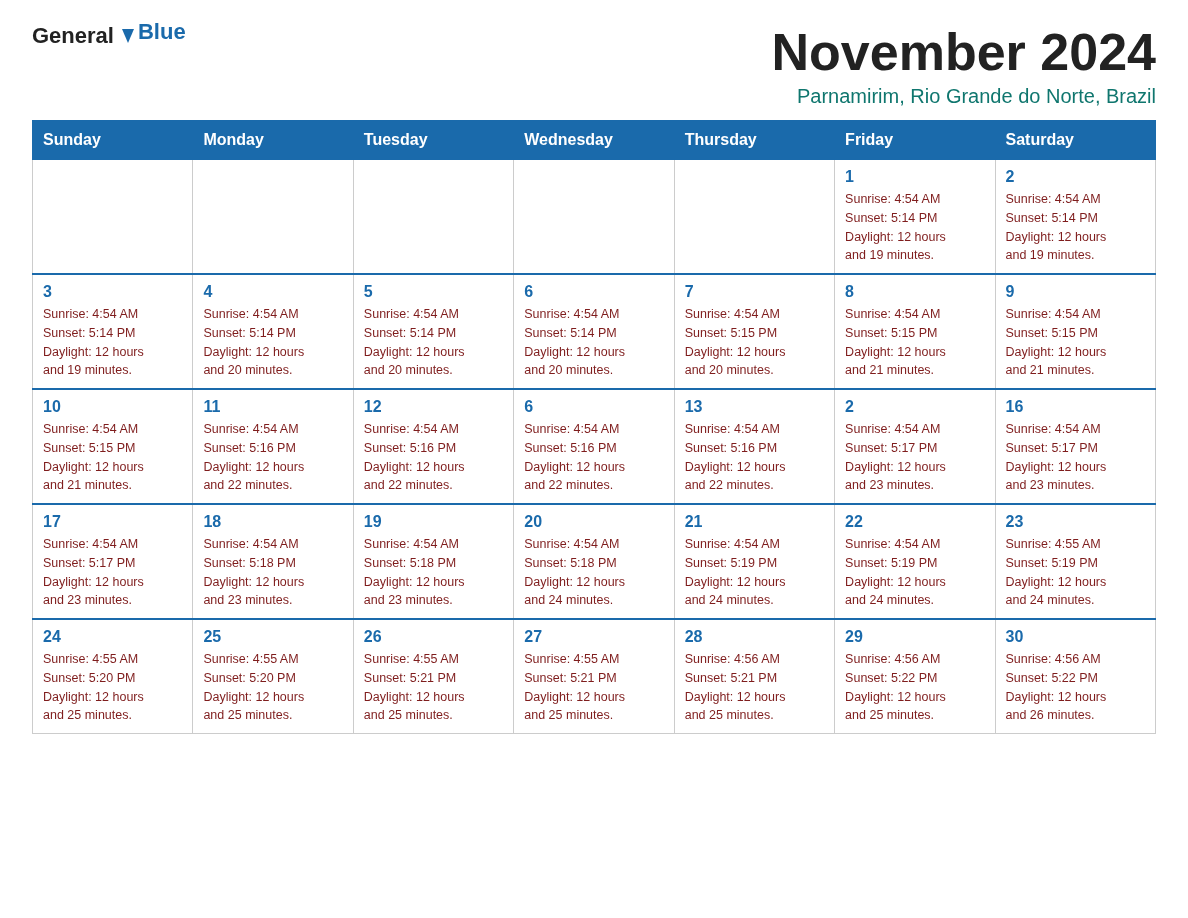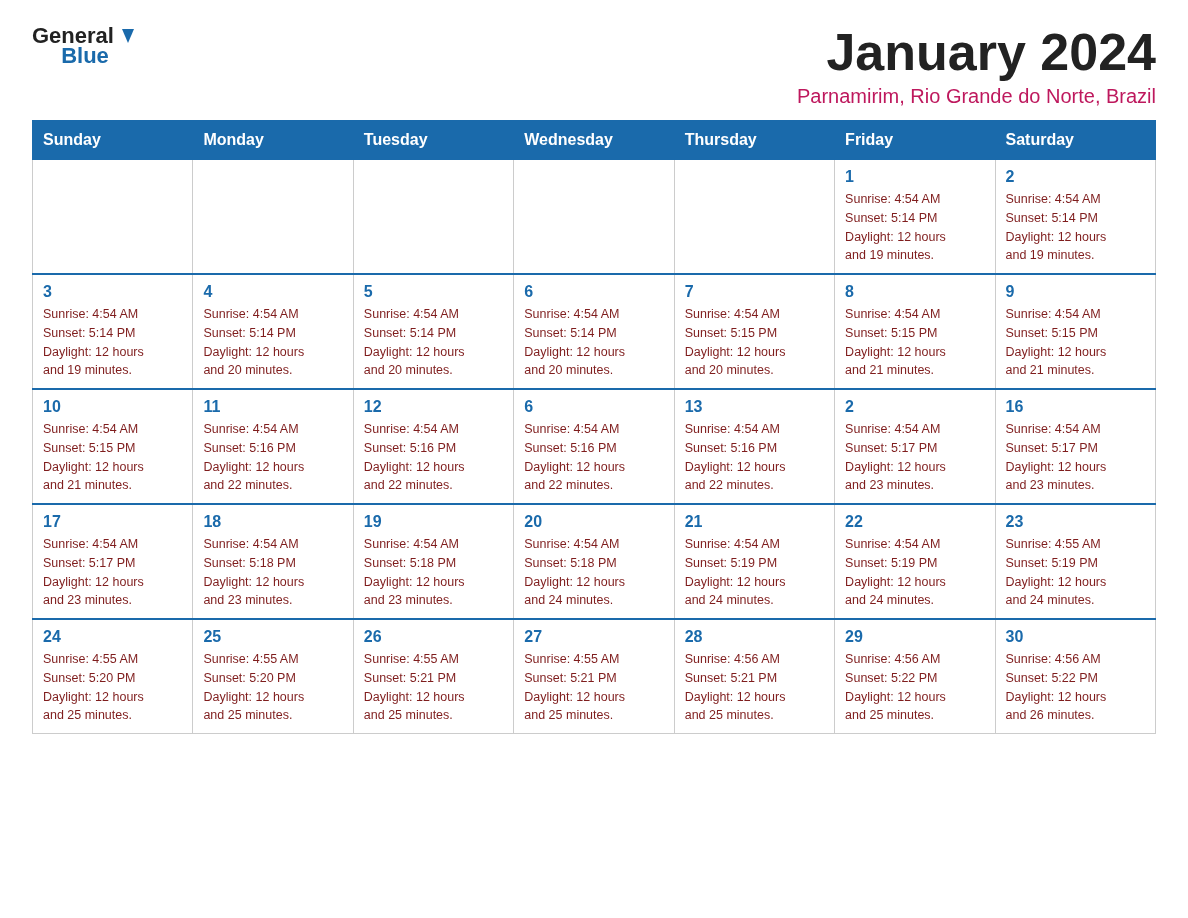--- a/index.html
+++ b/index.html
@@ -12,22 +12,22 @@
       min-height: 918px;
     }
     .header-area {
       display: flex;
       justify-content: space-between;
       align-items: flex-start;
       margin-bottom: 12px;
     }
     .logo {
       display: flex;
-      flex-direction: column;
-      align-items: center;
+      flex-direction: row;
+      align-items: flex-start;
     }
     .logo-text {
       font-size: 22px;
       font-weight: bold;
       color: #222;
       line-height: 1.1;
     }
     .logo-blue {
       color: #1a6aab;
     }
@@ -35,21 +35,21 @@
       text-align: right;
     }
     .month-title {
       font-size: 52px;
       font-weight: bold;
       color: #222;
       line-height: 1.1;
     }
     .location-title {
       font-size: 20px;
-      color: #be185d;
+      color: #0f766e;
       margin-top: 4px;
     }
     .calendar-table {
       width: 100%;
       border-collapse: collapse;
       margin-top: 0;
     }
     .calendar-table th {
       background-color: #1a6aab;
       color: #fff;
@@ -95,21 +95,21 @@
   <div class="logo">
     <div style="display:flex; align-items:center; gap:2px;">
       <span class="logo-text">General</span>
       <svg width="22" height="22" viewBox="0 0 22 22">
         <polygon points="6,4 18,4 12,18" fill="#1a6aab"></polygon>
       </svg>
     </div>
     <span class="logo-text logo-blue" style="font-size:22px; font-weight:bold; margin-top:-4px;">Blue</span>
   </div>
   <div class="title-area">
-    <div class="month-title">January 2024</div>
+    <div class="month-title">November 2024</div>
     <div class="location-title">Parnamirim, Rio Grande do Norte, Brazil</div>
   </div>
 </div>
 
 <table class="calendar-table">
   <thead>
     <tr>
       <th>Sunday</th>
       <th>Monday</th>
       <th>Tuesday</th>

